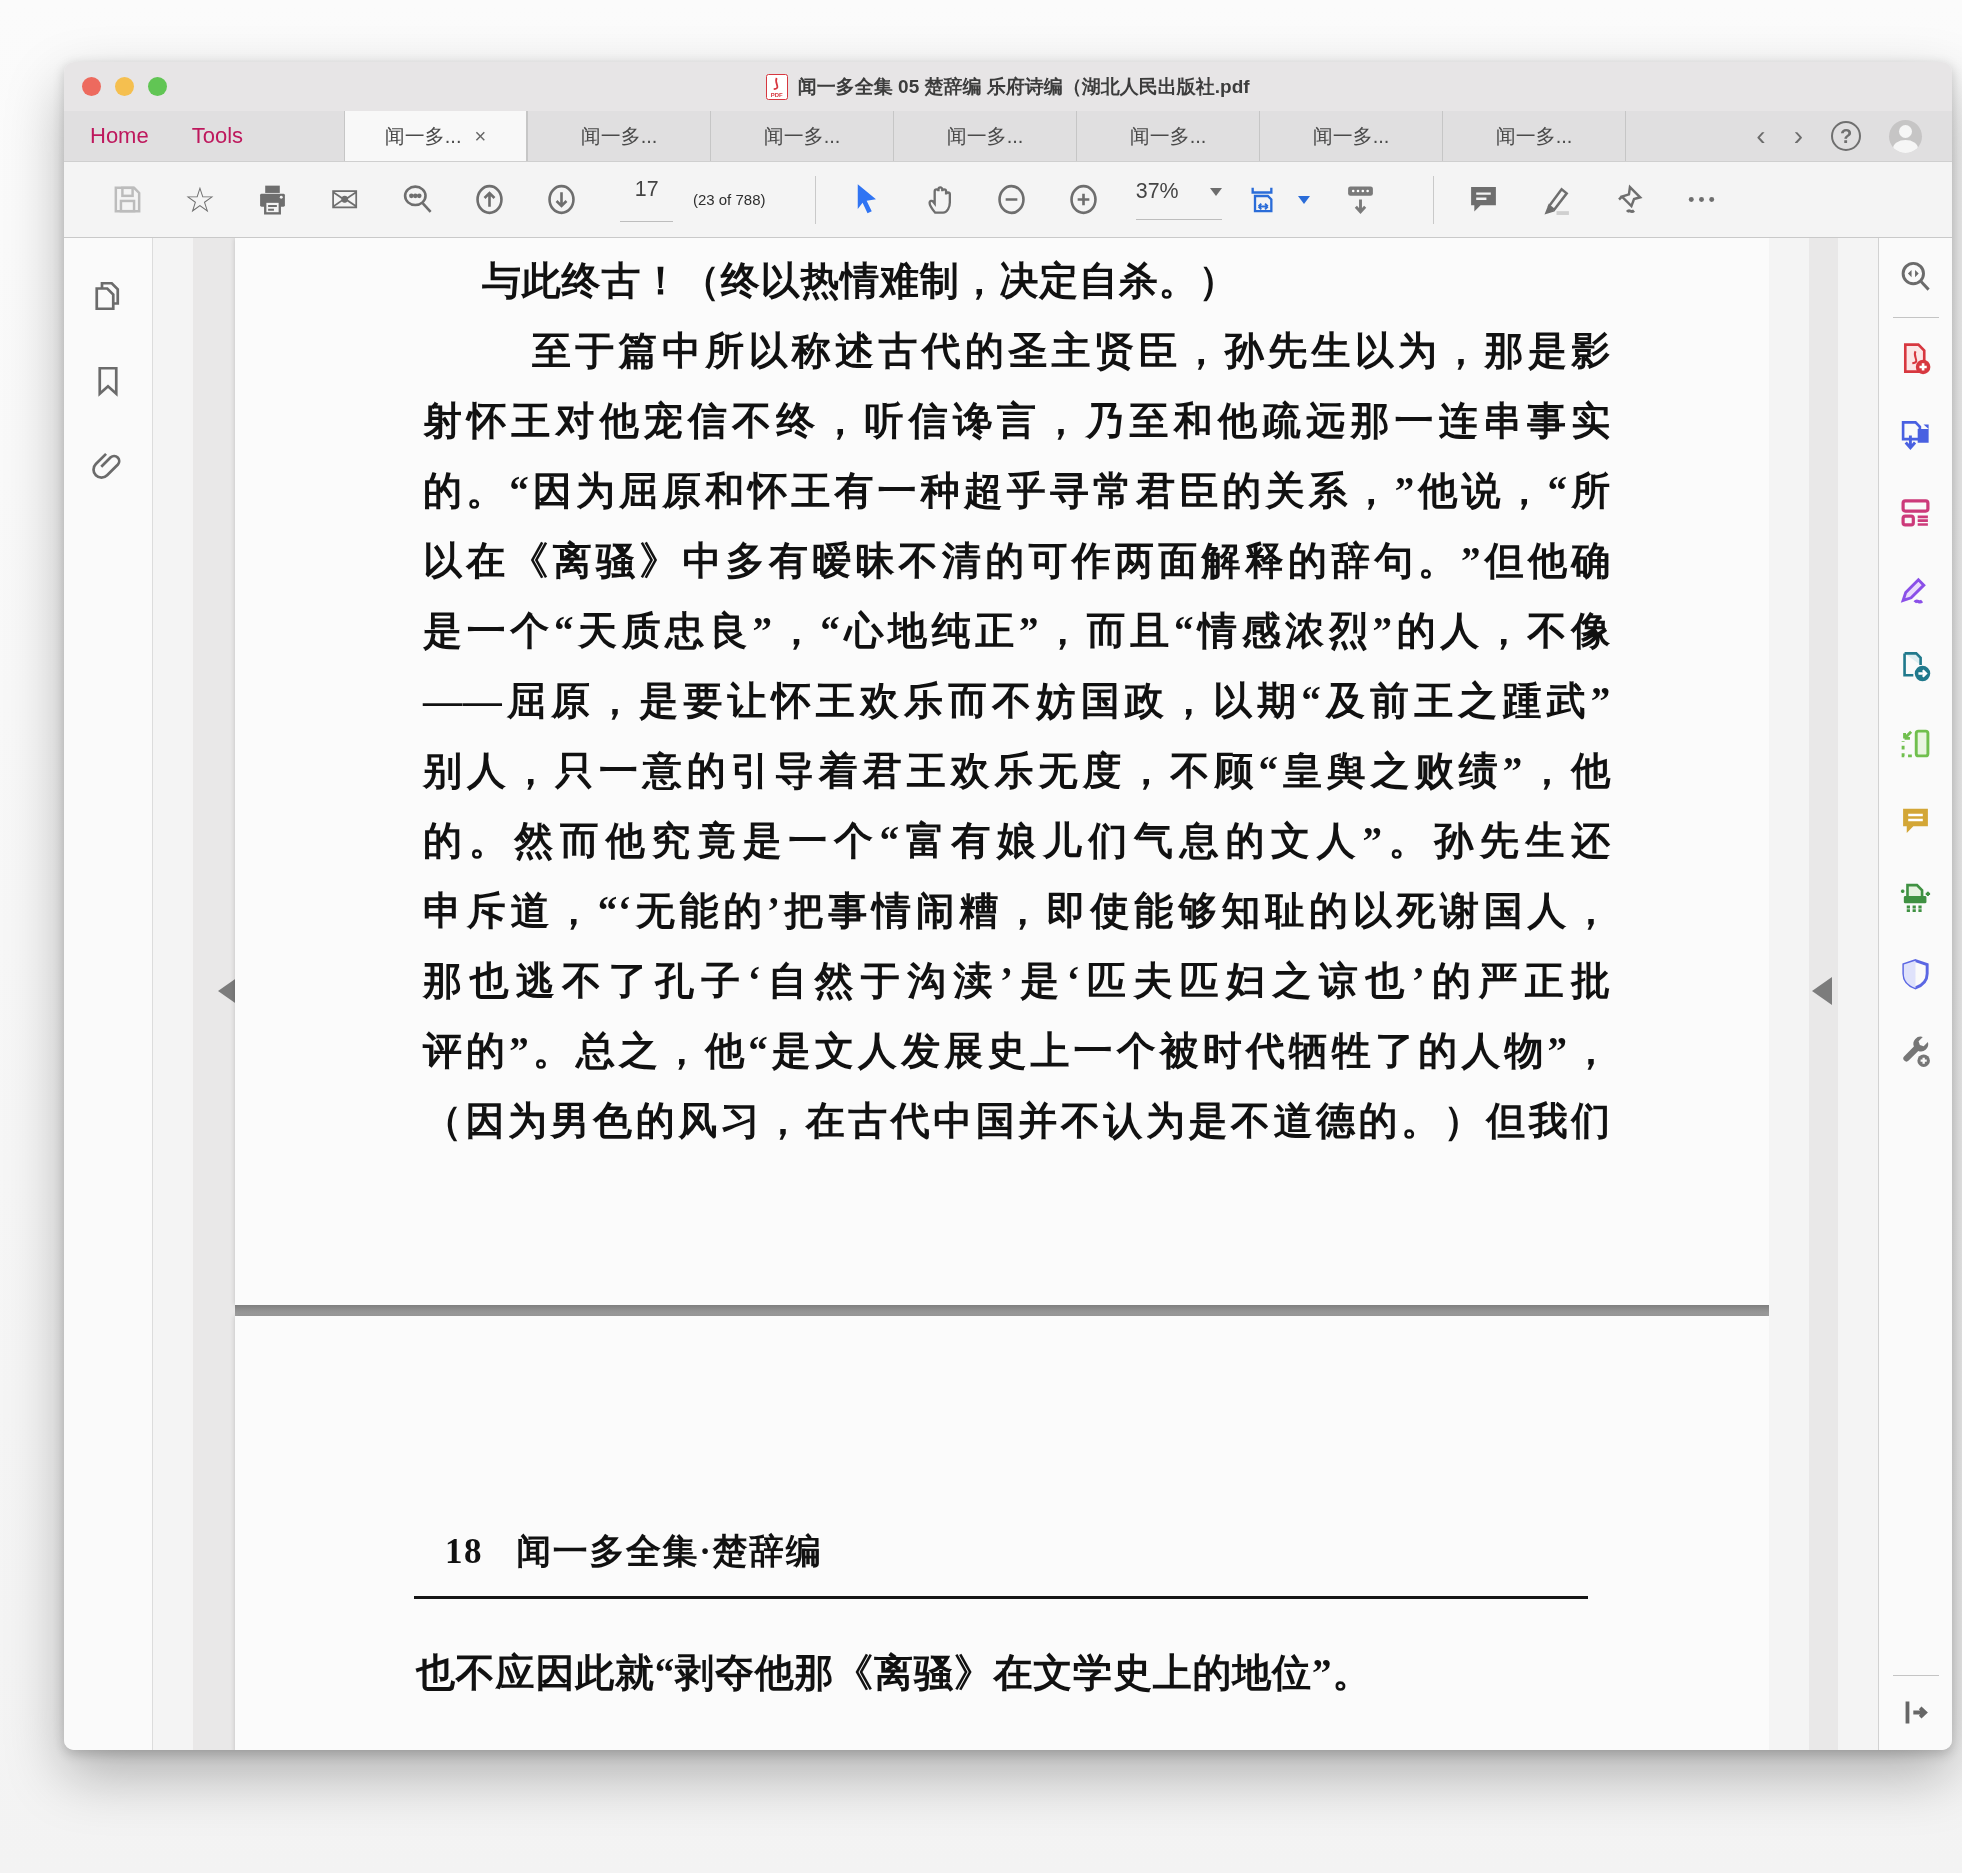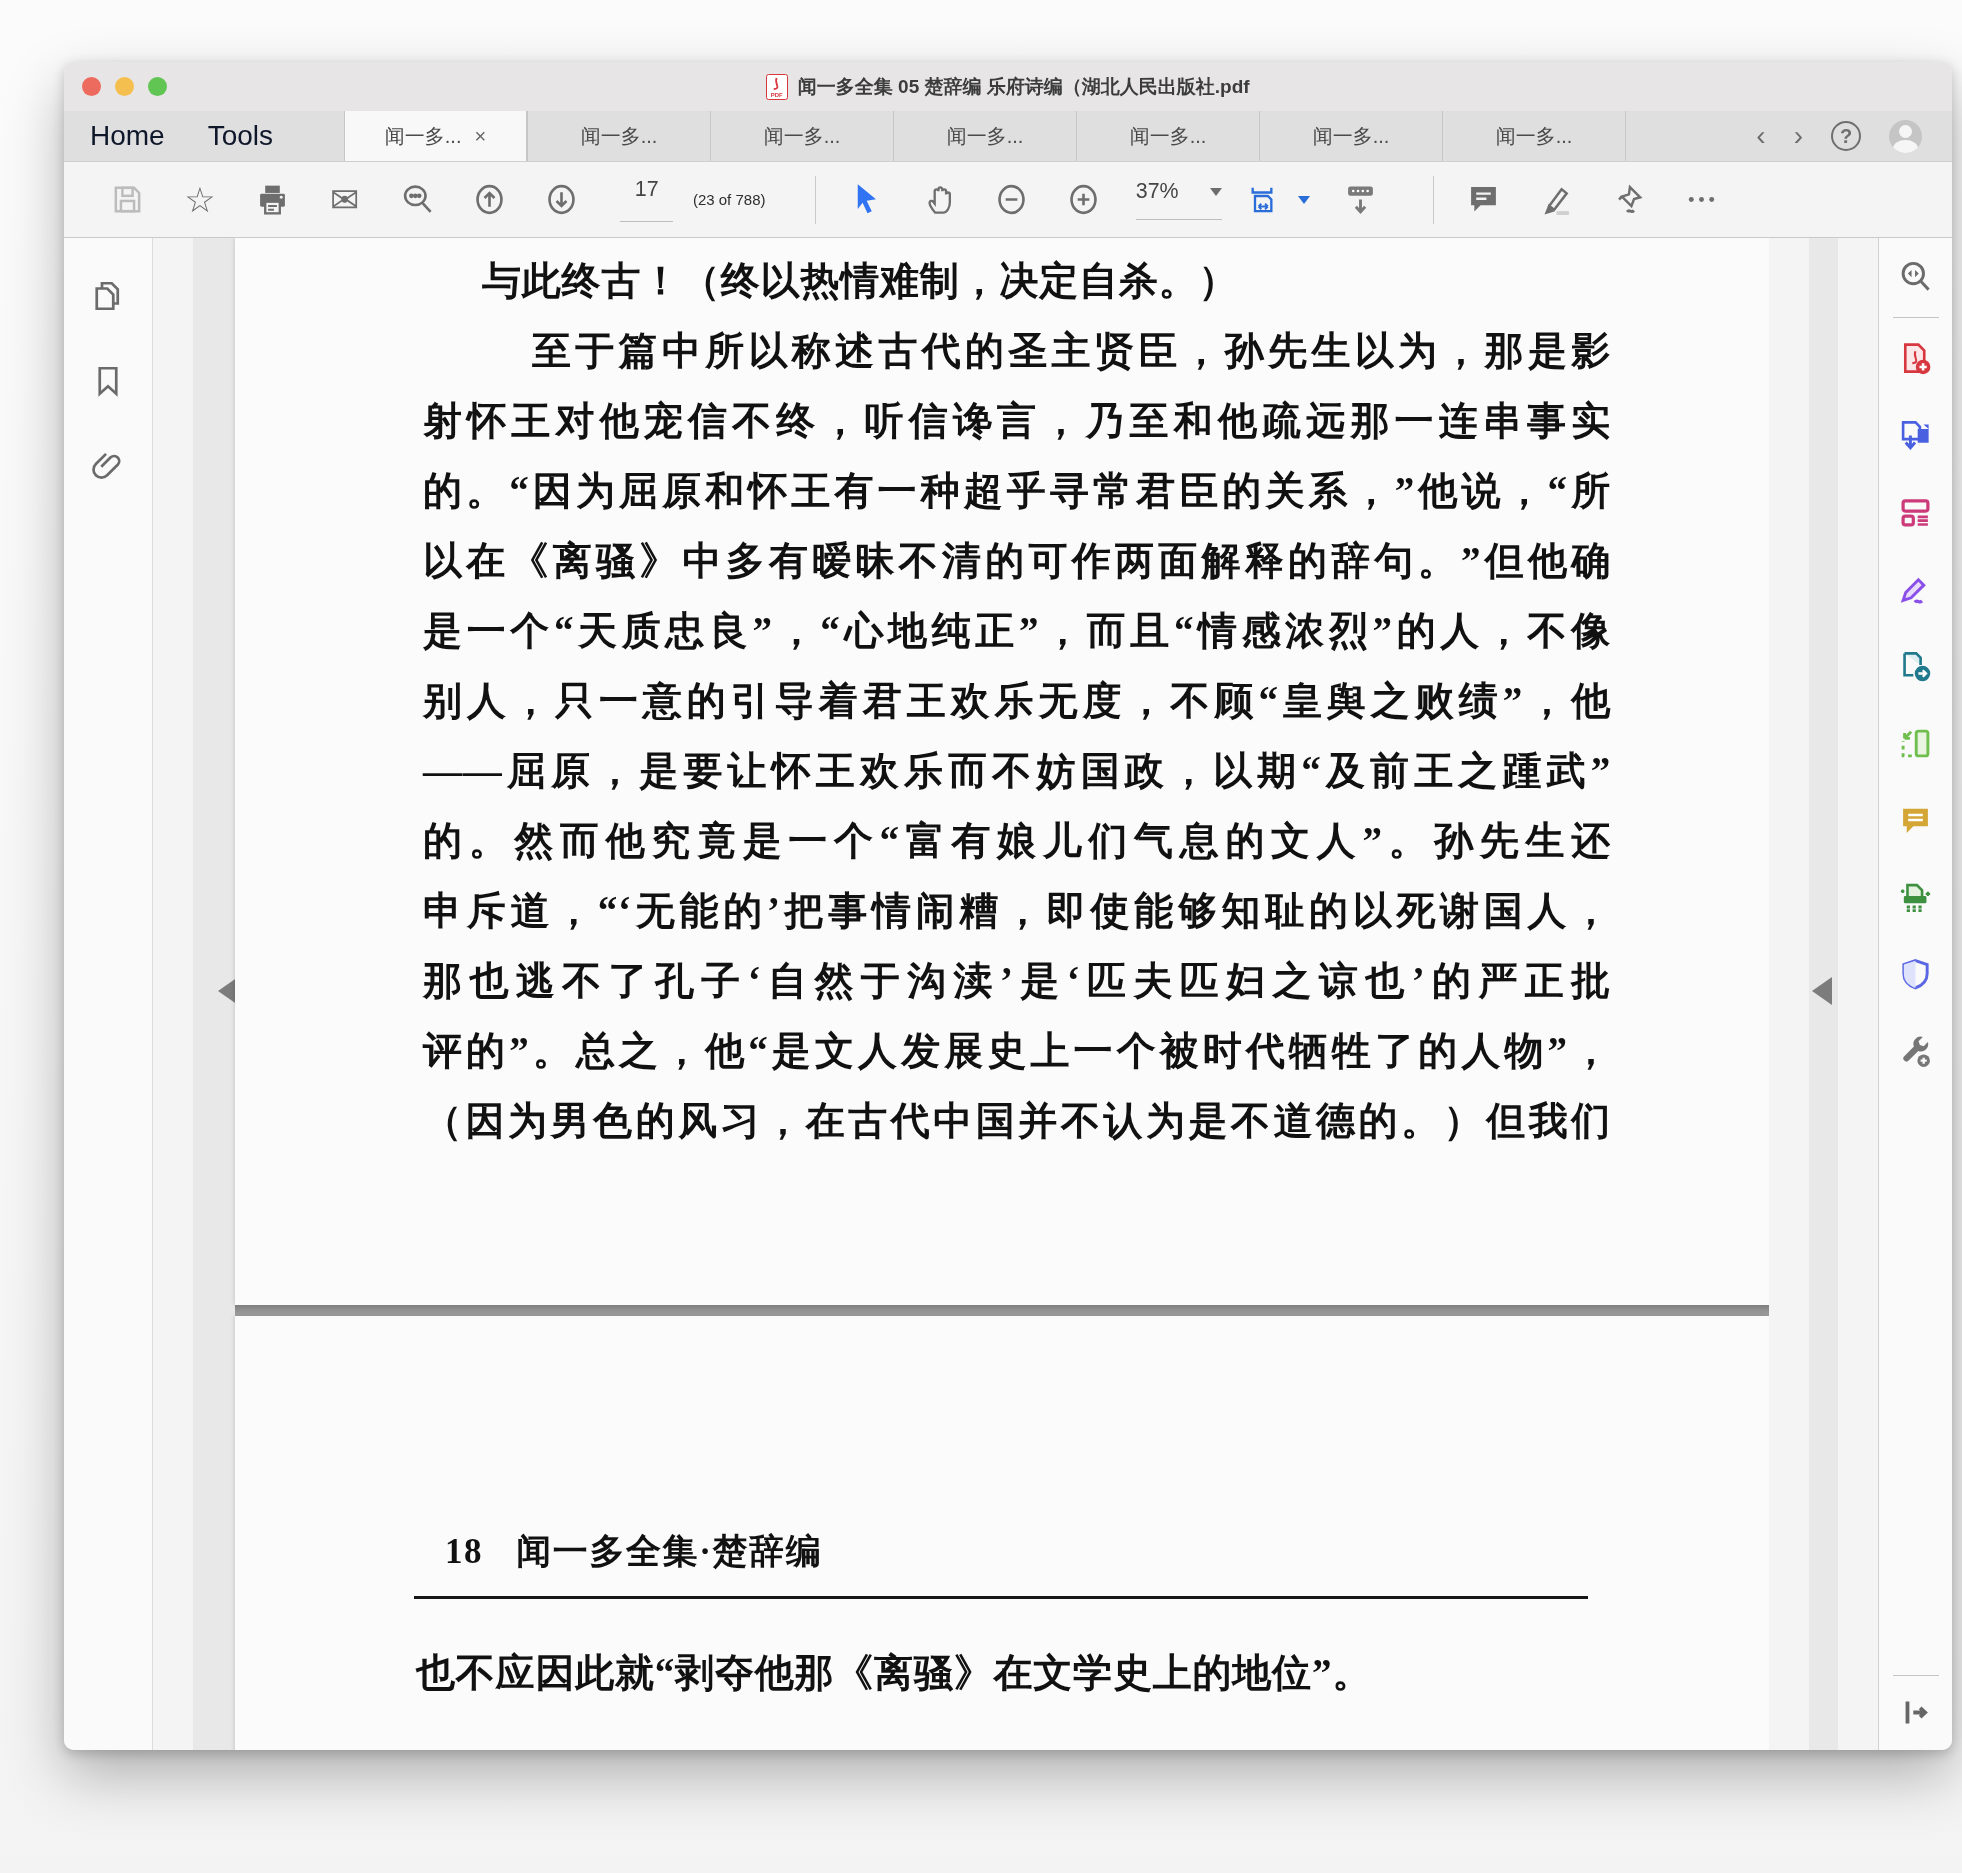--- a/index.html
+++ b/index.html
@@ -21,21 +21,21 @@
   .title-wrap { display:flex; align-items:center; gap:10px; }
   .title-text { font-size:19px; font-weight:700; color:#3c3c3c; }
   .pdficon { width:21.4px; height:26px; background:#fff; border:1.6px solid #d7373f; border-radius:2.5px;
     position:relative; }
   .pdficon svg { position:absolute; inset:0; }
 
   
   .tabbar { height:51px; background:#e0dfe0; flex:none; display:flex; align-items:stretch;
     border-bottom:0.8px solid #cfcfcf; }
   .apptabs { display:flex; align-items:center; width:280px; flex:none; padding-left:26px; gap:43px; }
-  .apptab { font-size:28px; color:#0f172a; }
+  .apptab { font-size:22px; color:#be185d; }
   .doctab { width:183px; flex:none; display:flex; align-items:center; justify-content:center;
     gap:13px; border-left:0.8px solid #c6c6c6; font-size:20px; color:#4a4a4a; position:relative; }
   .doctab.active { background:#f8f8f8; border-left:0.8px solid #c6c6c6; border-right:0.8px solid #c6c6c6; }
   .tab-close { font-size:20px; color:#666; }
   .tab-end-spacer { flex:1; border-left:0.8px solid #c6c6c6; }
   .tab-right { display:flex; align-items:center; gap:28px; padding-right:30px; }
   .chev { font-size:28px; color:#6c6c6c; line-height:1; }
   .helpbtn { width:30px; height:30px; border:2.5px solid #6f6f6f; border-radius:50%;
     color:#6f6f6f; font-size:20px; font-weight:700; display:flex; align-items:center; justify-content:center; }
   .avatar { width:33px; height:33px; border-radius:50%; background:#c6c5c5; position:relative; overflow:hidden; }
@@ -314,22 +314,22 @@
       <div class="navarrow left"></div>
 
       <div class="page page1">
         <div class="textcol cjk">
           <div class="tline left l1">与此终古！（终以热情难制，决定自杀。）</div>
           <div class="tline l2">至于篇中所以称述古代的圣主贤臣，孙先生以为，那是影</div>
           <div class="tline">射怀王对他宠信不终，听信谗言，乃至和他疏远那一连串事实</div>
           <div class="tline">的。“因为屈原和怀王有一种超乎寻常君臣的关系，”他说，“所</div>
           <div class="tline">以在《离骚》中多有暧昧不清的可作两面解释的辞句。”但他确</div>
           <div class="tline">是一个“天质忠良”，“心地纯正”，而且“情感浓烈”的人，不像</div>
+          <div class="tline">——屈原，是要让怀王欢乐而不妨国政，以期“及前王之踵武”</div>
           <div class="tline">别人，只一意的引导着君王欢乐无度，不顾“皇舆之败绩”，他</div>
-          <div class="tline">——屈原，是要让怀王欢乐而不妨国政，以期“及前王之踵武”</div>
           <div class="tline">的。然而他究竟是一个“富有娘儿们气息的文人”。孙先生还</div>
           <div class="tline">申斥道，“‘无能的’把事情闹糟，即使能够知耻的以死谢国人，</div>
           <div class="tline">那也逃不了孔子‘自然于沟渎’是‘匹夫匹妇之谅也’的严正批</div>
           <div class="tline">评的”。总之，他“是文人发展史上一个被时代牺牲了的人物”，</div>
           <div class="tline">（因为男色的风习，在古代中国并不认为是不道德的。）但我们</div>
         </div>
       </div>
 
       <div class="pagebreak"></div>
 

